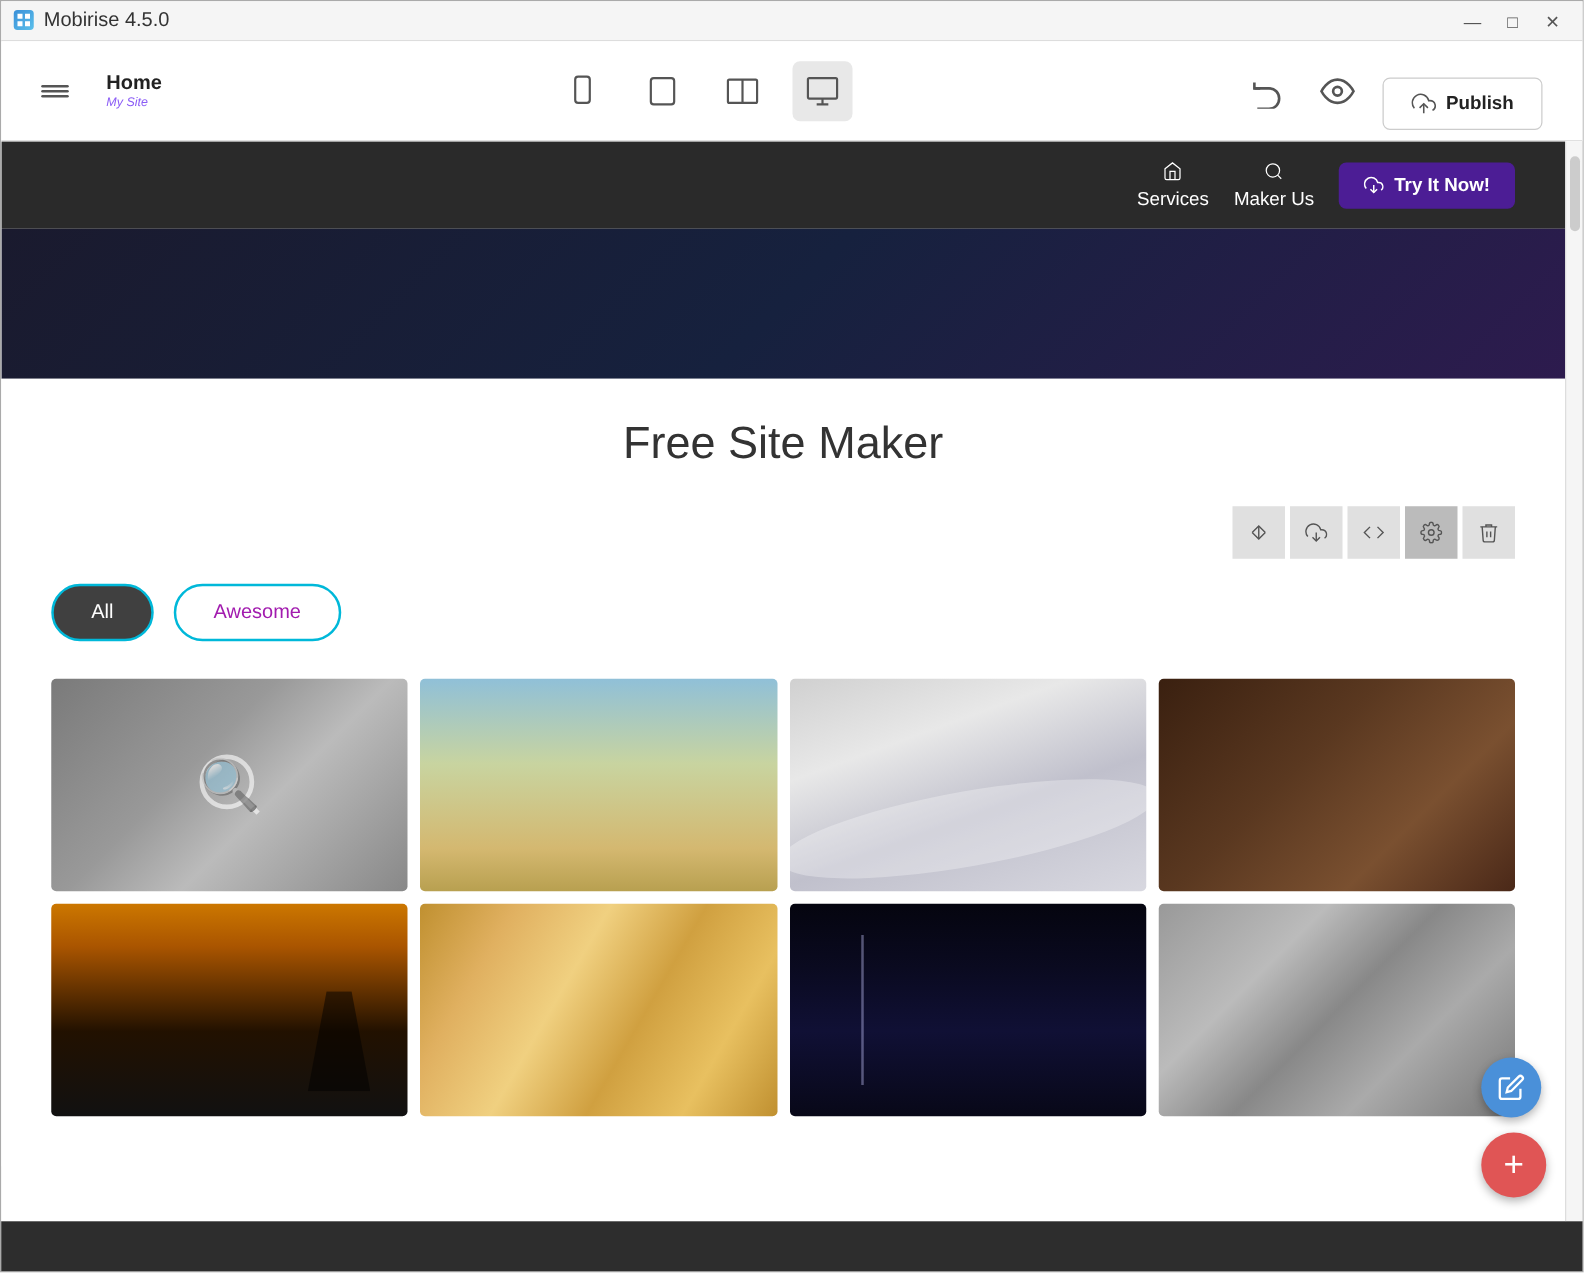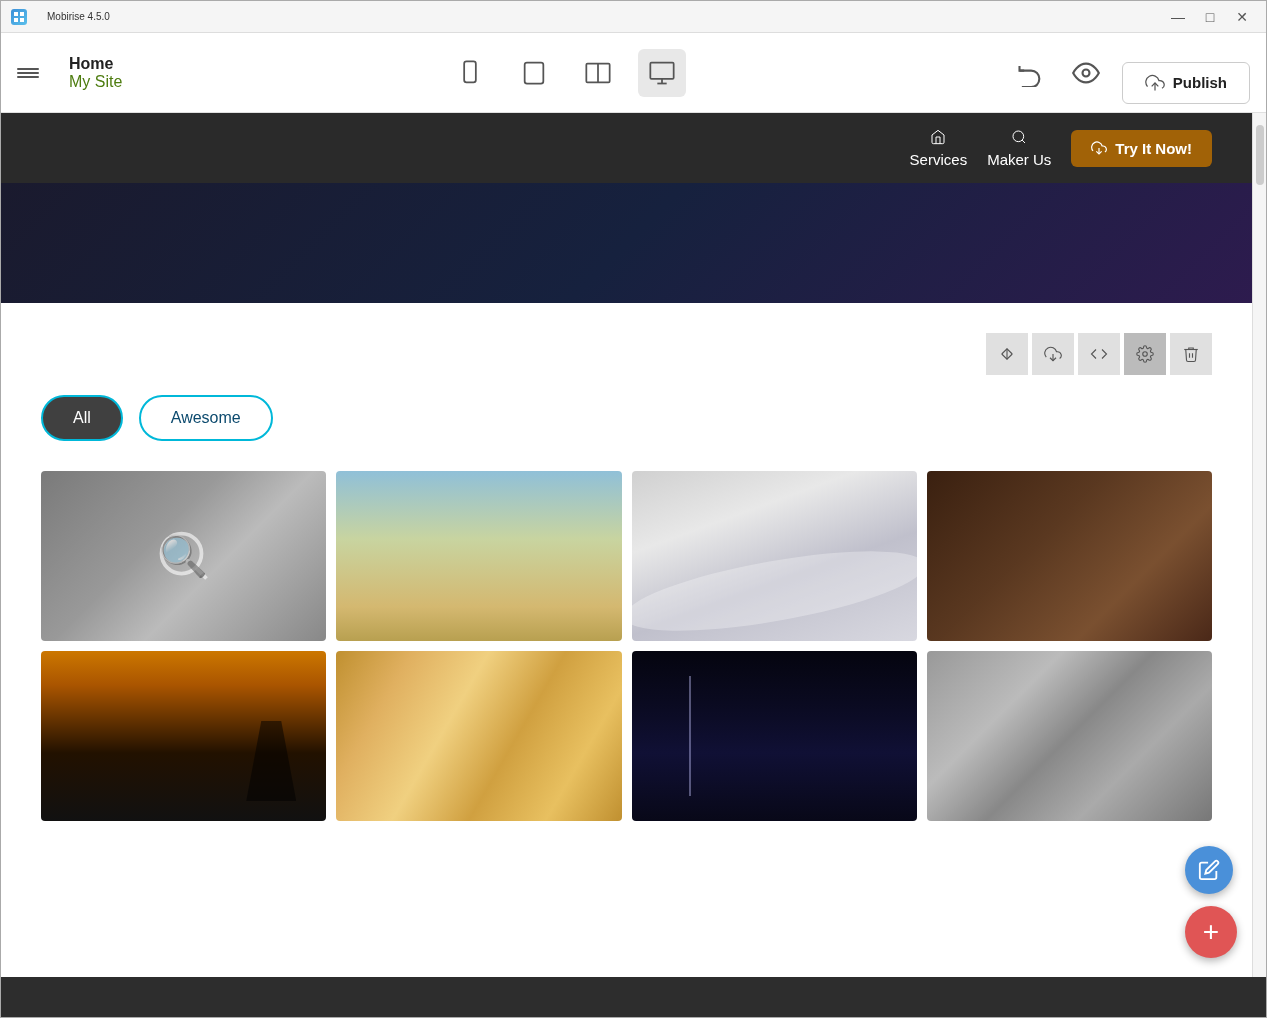--- a/index.html
+++ b/index.html
@@ -3,33 +3,33 @@
   <meta charset="utf-8">
   <style>
     * { margin: 0; padding: 0; box-sizing: border-box; }
     body { width: 1267px; height: 1018px; font-family: 'Segoe UI', Arial, sans-serif; background: #f0f0f0; overflow: hidden; }
 
     
     .window { width: 1267px; height: 1018px; background: #fff; display: flex; flex-direction: column; border: 1px solid #aaa; }
 
     
     .titlebar { height: 32px; background: #f5f5f5; border-bottom: 1px solid #ddd; display: flex; align-items: center; padding: 0 10px; justify-content: space-between; flex-shrink: 0; }
-    .titlebar-left { display: flex; align-items: center; gap: 20px; font-size: 10px; color: #333; }
+    .titlebar-left { display: flex; gap: 8px; font-size: 16px; color: #333; }
     .titlebar-icon { width: 16px; height: 16px; background: linear-gradient(135deg, #3a8fd8, #5bc0eb); border-radius: 3px; display: flex; align-items: center; justify-content: center; }
     .titlebar-icon svg { width: 12px; height: 12px; }
     .titlebar-controls { display: flex; gap: 4px; }
     .titlebar-btn { width: 28px; height: 22px; border: none; background: none; cursor: pointer; display: flex; align-items: center; justify-content: center; font-size: 14px; color: #555; border-radius: 3px; }
 
     
-    .app-toolbar { height: 80px; background: #fff; border-bottom: 1px solid #e0e0e0; display: flex; align-items: center; padding: 0 16px; flex-shrink: 0; }
+    .app-toolbar { height: 80px; background: #fff; border-bottom: 1px solid #e0e0e0; display: flex; align-items: center; padding: 0 32px; flex-shrink: 0; }
     .toolbar-left { display: flex; flex-direction: column; gap: 2px; margin-right: 20px; cursor: pointer; }
     .hamburger-line { width: 22px; height: 2px; background: #555; border-radius: 1px; }
     .toolbar-site { display: flex; flex-direction: column; justify-content: center; margin-left: 10px; }
     .toolbar-site-home { font-size: 16px; font-weight: 600; color: #222; line-height: 1.2; }
-    .toolbar-site-sub { font-size: 16px; color: #4d7c0f; }
+    .toolbar-site-sub { font-size: 10px; color: #8b5cf6; font-style: italic; }
     .toolbar-center { flex: 1; display: flex; justify-content: center; gap: 16px; align-items: center; }
     .device-btn { width: 48px; height: 48px; border: none; background: none; cursor: pointer; display: flex; align-items: center; justify-content: center; border-radius: 6px; }
     .device-btn.active { background: #e8e8e8; }
     .device-btn svg { width: 28px; height: 28px; stroke: #555; fill: none; stroke-width: 1.5; }
     .toolbar-right { display: flex; align-items: center; gap: 16px; }
     .undo-btn { width: 40px; height: 40px; border: none; background: none; cursor: pointer; display: flex; align-items: center; justify-content: center; }
     .eye-btn { width: 40px; height: 40px; border: none; background: none; cursor: pointer; display: flex; align-items: center; justify-content: center; }
     .publish-btn { display: flex; align-items: center; gap: 8px; padding: 10px 22px; background: #fff; border: 1px solid #ccc; border-radius: 6px; cursor: pointer; font-size: 15px; font-weight: 600; color: #222; margin-top: 20px; }
     .publish-btn svg { width: 20px; height: 20px; stroke: #555; fill: none; stroke-width: 1.5; }
 
@@ -38,39 +38,39 @@
     .canvas { flex: 1; overflow-y: auto; background: #fff; position: relative; }
 
     
     .scrollbar { width: 14px; background: #f5f5f5; border-left: 1px solid #ddd; display: flex; flex-direction: column; align-items: center; padding: 2px 0; }
     .scrollbar-thumb { width: 8px; height: 60px; background: #ccc; border-radius: 4px; margin-top: 10px; }
 
     
     .site-navbar { background: #2a2a2a; height: 70px; display: flex; align-items: center; justify-content: flex-end; padding: 0 40px; gap: 20px; }
     .nav-link { color: #fff; font-size: 15px; font-weight: 500; text-decoration: none; display: flex; align-items: center; gap: 6px; cursor: pointer; flex-direction: column; }
     .nav-link svg { width: 16px; height: 16px; stroke: #fff; fill: none; stroke-width: 1.5; }
-    .try-now-btn { background: #a16207; color: #fff; padding: 10px 20px; border-radius: 6px; font-size: 15px; font-weight: 600; cursor: pointer; border: none; display: flex; align-items: center; gap: 8px; }
+    .try-now-btn { background: #4c1d95; color: #fff; padding: 10px 20px; border-radius: 6px; font-size: 15px; font-weight: 600; cursor: pointer; border: none; display: flex; align-items: center; gap: 8px; }
     .try-now-btn svg { width: 16px; height: 16px; stroke: #fff; fill: none; stroke-width: 1.8; }
 
     
     .hero-area { height: 120px; background: linear-gradient(135deg, #1a1a2e 0%, #16213e 50%, #2d1b4e 100%); }
 
     
     .main-content { background: #fff; padding: 30px 40px 40px; }
     .page-title { text-align: center; font-size: 36px; font-weight: 400; color: #333; margin-bottom: 30px; }
 
     
     .block-toolbar { display: flex; justify-content: flex-end; gap: 4px; margin-bottom: 20px; }
     .block-toolbar-btn { width: 42px; height: 42px; background: #e0e0e0; border: none; cursor: pointer; display: flex; align-items: center; justify-content: center; border-radius: 0; }
     .block-toolbar-btn svg { width: 18px; height: 18px; stroke: #555; fill: none; stroke-width: 1.5; }
     .block-toolbar-btn.active { background: #bbb; }
 
     
     .filter-row { display: flex; gap: 16px; margin-bottom: 30px; flex-wrap: wrap; }
-    .filter-btn { padding: 12px 30px; border-radius: 30px; border: 2px solid #00b8d9; background: #fff; color: #0c4a6e; font-size: 16px; font-weight: 500; cursor: pointer; transition: all 0.2s; }
+    .filter-btn { padding: 12px 30px; border-radius: 30px; border: 2px solid #00b8d9; background: #fff; color: #a21caf; font-size: 16px; font-weight: 500; cursor: pointer; transition: all 0.2s; }
     .filter-btn.active { background: #404040; color: #fff; }
 
     
     .image-grid { display: grid; grid-template-columns: repeat(4, 1fr); gap: 10px; }
     .grid-item { height: 170px; border-radius: 4px; overflow: hidden; background: #888; cursor: pointer; }
 
     
     .img-1 { background: linear-gradient(135deg, #666 0%, #888 40%, #aaa 60%, #777 100%); position: relative; }
     .img-1::after { content: '🔍'; position: absolute; top: 50%; left: 50%; transform: translate(-50%, -50%); font-size: 40px; opacity: 0.6; }
     .img-2 { background: linear-gradient(180deg, #8ab5d0 0%, #c8d8a0 40%, #d4b870 70%, #b8a050 100%); }
@@ -205,20 +205,21 @@
             <path d="M20.88 18.09A5 5 0 0018 9h-1.26A8 8 0 103 16.29"></path>
           </svg>
           <span>Try It Now!</span>
         </button>
       </div>
 
       <div class="hero-area"></div>
 
       <div class="main-content">
 
+        <h1 class="page-title">Free Site Maker</h1>
 
         <div class="block-toolbar">
           <button class="block-toolbar-btn">
             <svg viewBox="0 0 24 24">
               <line x1="12" y1="5" x2="12" y2="19"></line>
               <polyline points="19 12 12 19 5 12"></polyline>
               <polyline points="19 12 12 5 5 12" style="transform: none"></polyline>
             </svg>
           </button>
           <button class="block-toolbar-btn">

